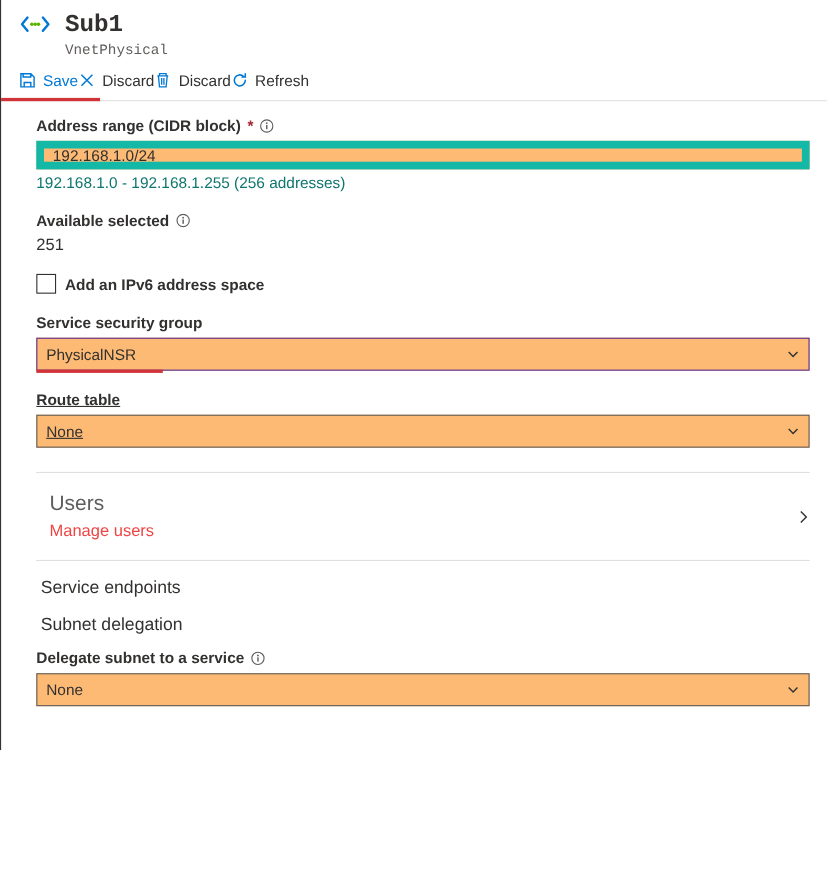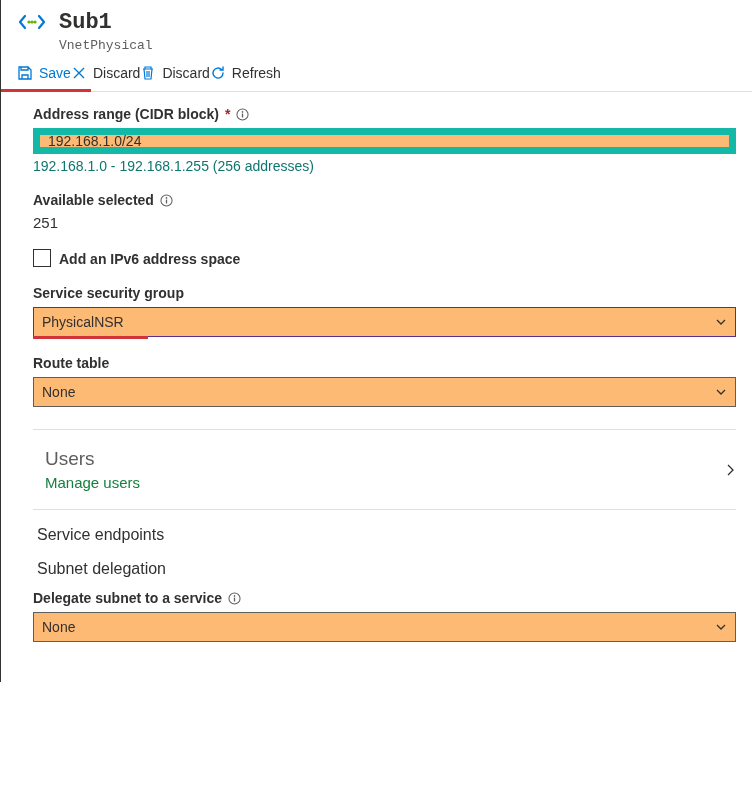--- a/index.html
+++ b/index.html
@@ -69,21 +69,21 @@
     .select.highlight { border: 1px solid #5c2d91; }
 
     hr { border: none; border-top: 1px solid #e1dfdd; margin: 14px 0; }
 
     .drill {
       display: flex; justify-content: space-between; align-items: center;
       padding: 4px 0 4px 12px; cursor: pointer;
     }
     .drill-col { display: flex; flex-direction: column; gap: 4px; }
     .drill-title { font-size: 19px; color: #605e5c; }
-    .drill-sub { font-size: 15px; color: #15803d; }
+    .drill-sub { font-size: 15px; color: #ef4444; }
 
     .section-head { font-size: 16px; color: #323130; margin: 16px 0 12px 4px; }
 
     svg { display: block; }
   </style>
 </head>
 <body>
 
 <div class="page">
 
@@ -186,21 +186,21 @@
           <span class="chev">
             <svg width="12" height="12" viewBox="0 0 12 12">
                 <path d="M2 4l4 4 4-4" fill="none" stroke="#323130" stroke-width="1.3"></path>
               </svg>
           </span>
         </div>
         <span class="redline-nsg"></span>
       </div>
     </div>
 
-    <div class="field" style="margin-bottom:22px;">
+    <div class="field" style="margin-bottom:22px;text-decoration:underline;">
       <div class="label">
         <span>Route table</span>
       </div>
       <div class="select">
         <span>None</span>
         <span class="chev">
           <svg width="12" height="12" viewBox="0 0 12 12">
               <path d="M2 4l4 4 4-4" fill="none" stroke="#323130" stroke-width="1.3"></path>
             </svg>
         </span>

